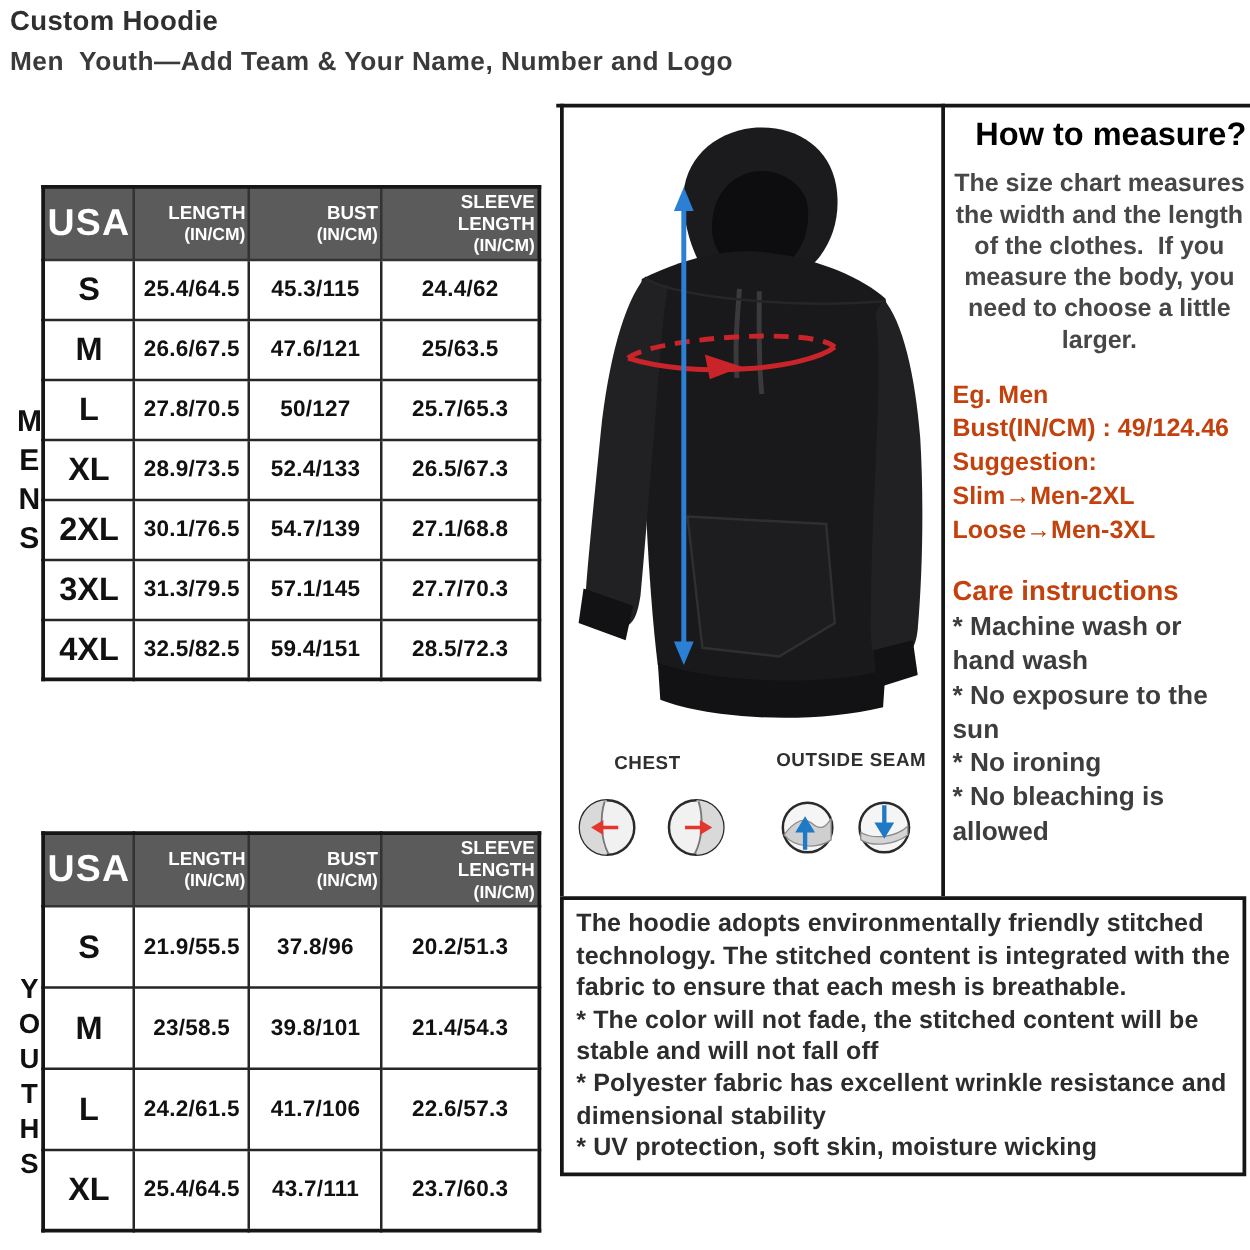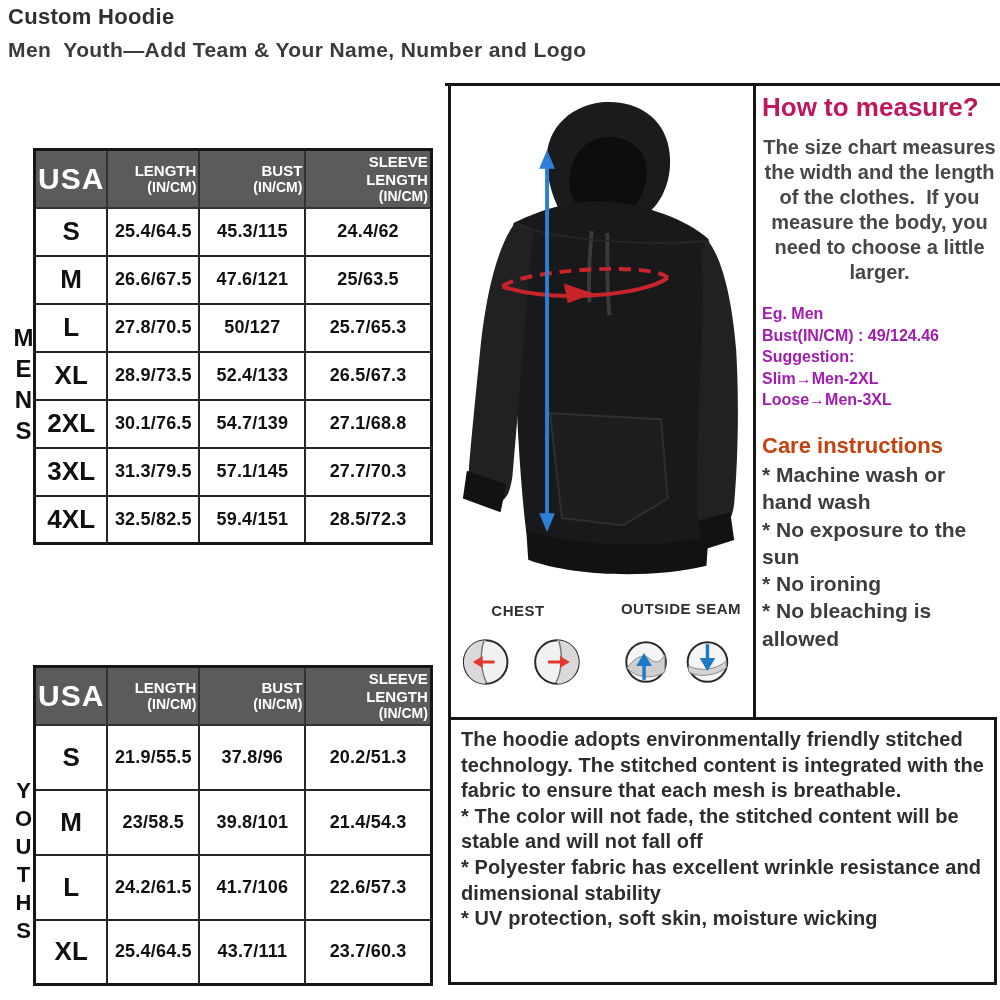--- a/index.html
+++ b/index.html
@@ -48,29 +48,29 @@
   
   .hoodie-box{position:absolute;left:448px;top:83px;width:252px;height:634px;border-left:3px solid var(--border-dark);}
   .hoodie-svg{position:absolute;left:0;top:7px;width:302px;height:500px;}
   .icon-label{position:absolute;font-size:15px;font-weight:700;color:#2f2f2f;text-align:center;letter-spacing:.5px;}
   .label-chest{left:17px;top:519px;width:100px;}
   .label-seam{left:155px;top:517px;width:150px;}
   .icons-svg{position:absolute;left:0;top:548px;width:302px;height:62px;}
 
   
   .right-panel{position:absolute;left:762px;top:92px;width:235px;}
-  .h2m-heading{font-size:26px;font-weight:700;color:#be185d;text-align:left;margin-bottom:12px;}
+  .h2m-heading{font-size:26px;font-weight:700;color:#000000;text-align:right;margin-bottom:12px;}
   .h2m-body{font-size:20px;font-weight:600;color:#474747;line-height:1.25;white-space:pre-wrap;text-align:center;}
-  .example-block{margin-top:18px;font-size:16px;font-weight:700;color:#a21caf;line-height:1.35;}
+  .example-block{margin-top:18px;font-size:20px;font-weight:700;color:#c2410c;line-height:1.35;}
   .care-block{margin-top:22px;width:215px;}
   .care-heading{font-size:22px;font-weight:600;color:#c2410c;margin-bottom:2px;}
   .care-item{font-size:21px;font-weight:600;color:#3d3d3d;line-height:1.3;}
 
   
-  .desc-box{position:absolute;left:448px;top:717px;width:549px;height:268px;border:3px solid var(--border-dark);background:#fff;padding:7px 0 6px 10px;}
+  .desc-box{position:absolute;left:448px;top:717px;width:549px;height:224px;border:3px solid var(--border-dark);background:#fff;padding:7px 0 6px 10px;}
   .desc-box p{font-size:20px;font-weight:600;color:#2d2d2d;line-height:1.28;letter-spacing:.1px;}
 </style>
 </head>
 <body>
 
 <div class="canvas">
 
   <div class="page-title">Custom Hoodie</div>
   <div class="page-subtitle">Men  Youth—Add Team &amp; Your Name, Number and Logo</div>
 

